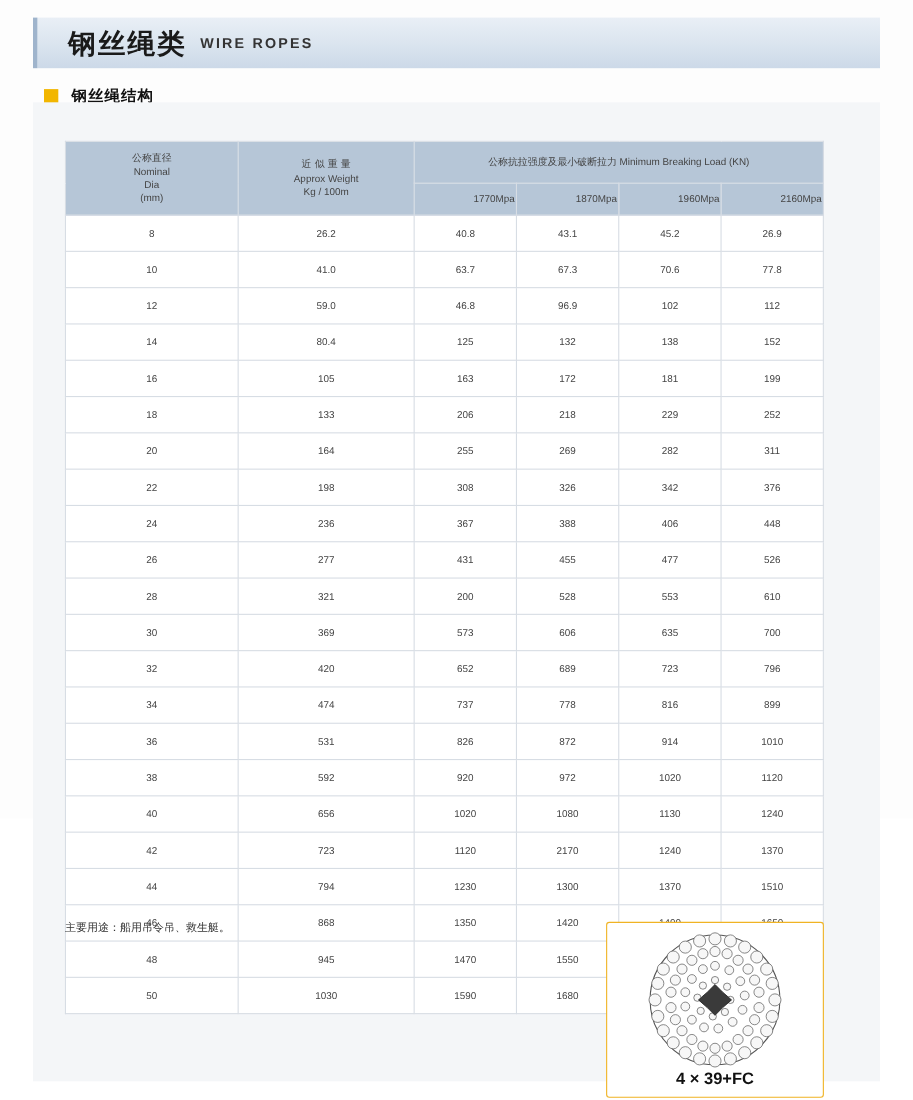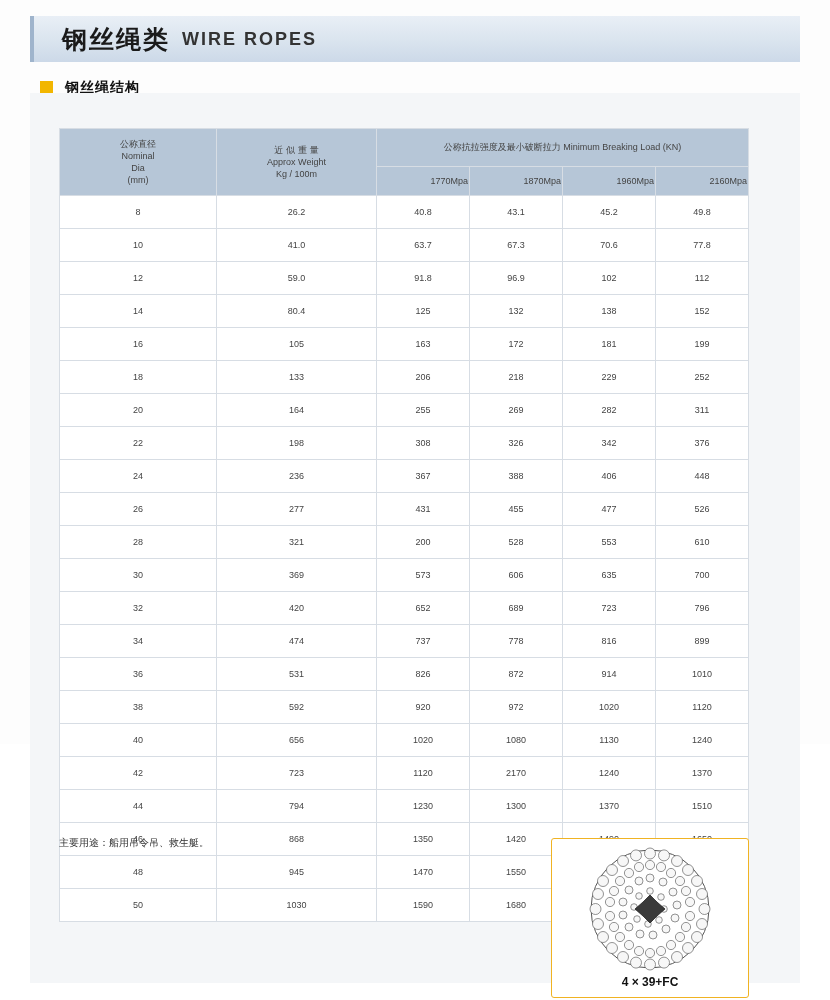--- a/index.html
+++ b/index.html
@@ -35,21 +35,21 @@
     box-sizing: border-box;
   }
   .banner-cn {
     font-family: "DejaVu Sans", sans-serif;
     font-size: 25px;
     font-weight: bold;
     color: #1a1a1a;
     letter-spacing: 2px;
   }
   .banner-en {
-    font-size: 18px;
+    font-size: 13px;
     font-weight: bold;
     color: #333;
     letter-spacing: 2px;
     margin-left: 12px;
   }
   
   .subtitle-row {
     position: absolute;
     left: 40px;
     top: 68px;
@@ -155,21 +155,21 @@
     background: #ffffff;
     border: 1px solid #f0b323;
     border-radius: 3px;
   }
   .rope-caption {
     position: absolute;
     bottom: 8px;
     left: 0;
     width: 100%;
     text-align: center;
-    font-size: 12px;
+    font-size: 15px;
     font-weight: bold;
     color: #111;
     margin-top: 24px;
   }
   .rope-svg {
     position: absolute;
     left: 50%;
     top: 8px;
     transform: translateX(-50%);
   }
@@ -223,34 +223,34 @@
         <th class="sub">2160Mpa</th>
       </tr>
     </thead>
     <tbody>
       <tr>
         <td>8</td>
         <td>26.2</td>
         <td>40.8</td>
         <td>43.1</td>
         <td>45.2</td>
-        <td>49.8</td>
+        <td>26.9</td>
       </tr>
       <tr>
         <td>10</td>
         <td>41.0</td>
         <td>63.7</td>
         <td>67.3</td>
         <td>70.6</td>
         <td>77.8</td>
       </tr>
       <tr>
         <td>12</td>
         <td>59.0</td>
-        <td>91.8</td>
+        <td>46.8</td>
         <td>96.9</td>
         <td>102</td>
         <td>112</td>
       </tr>
       <tr>
         <td>14</td>
         <td>80.4</td>
         <td>125</td>
         <td>132</td>
         <td>138</td>

